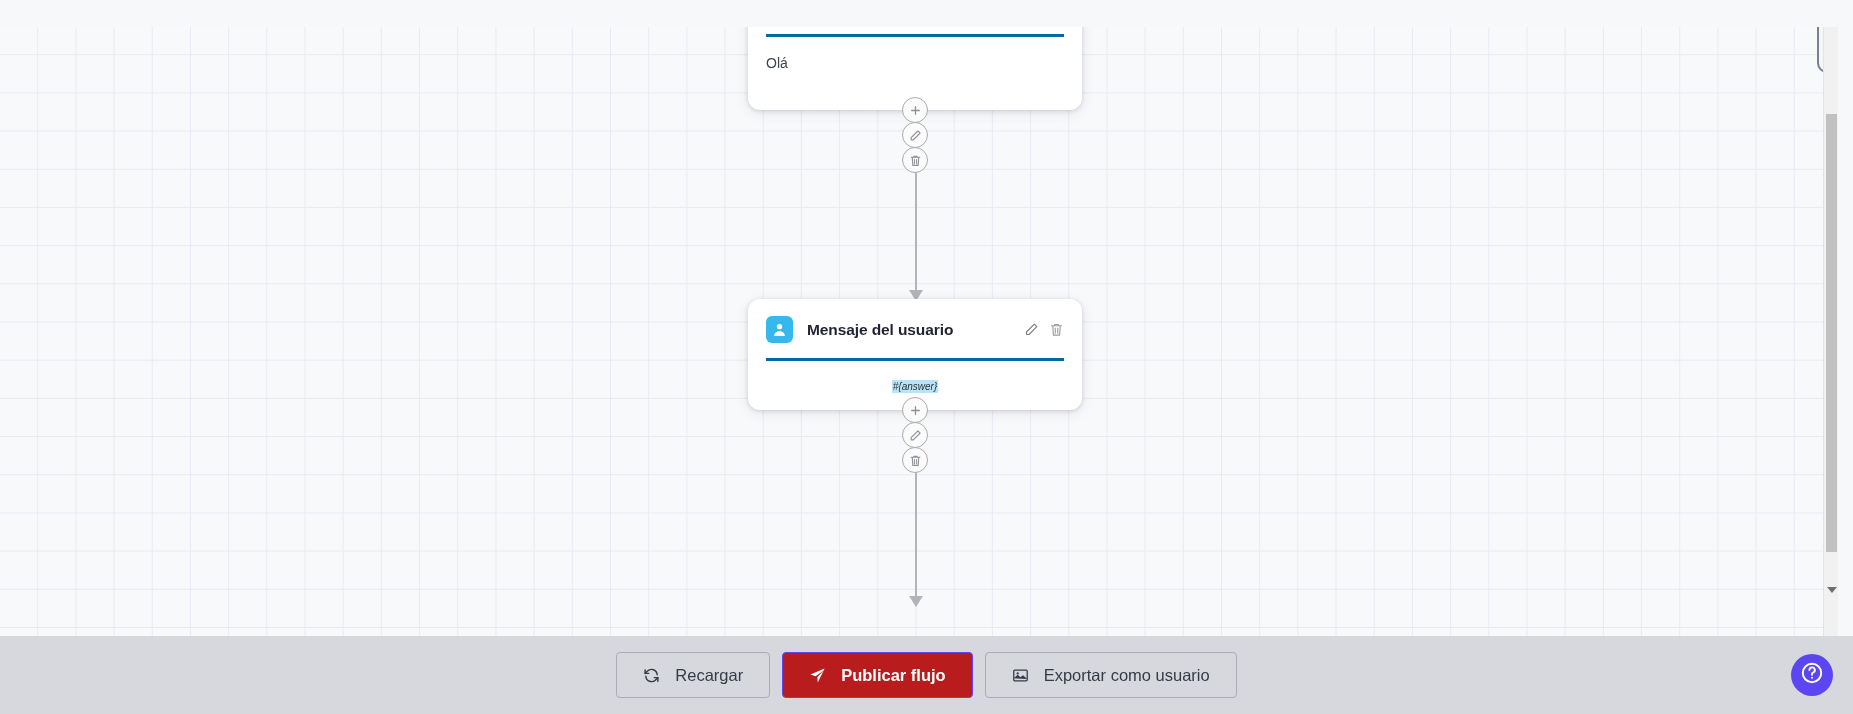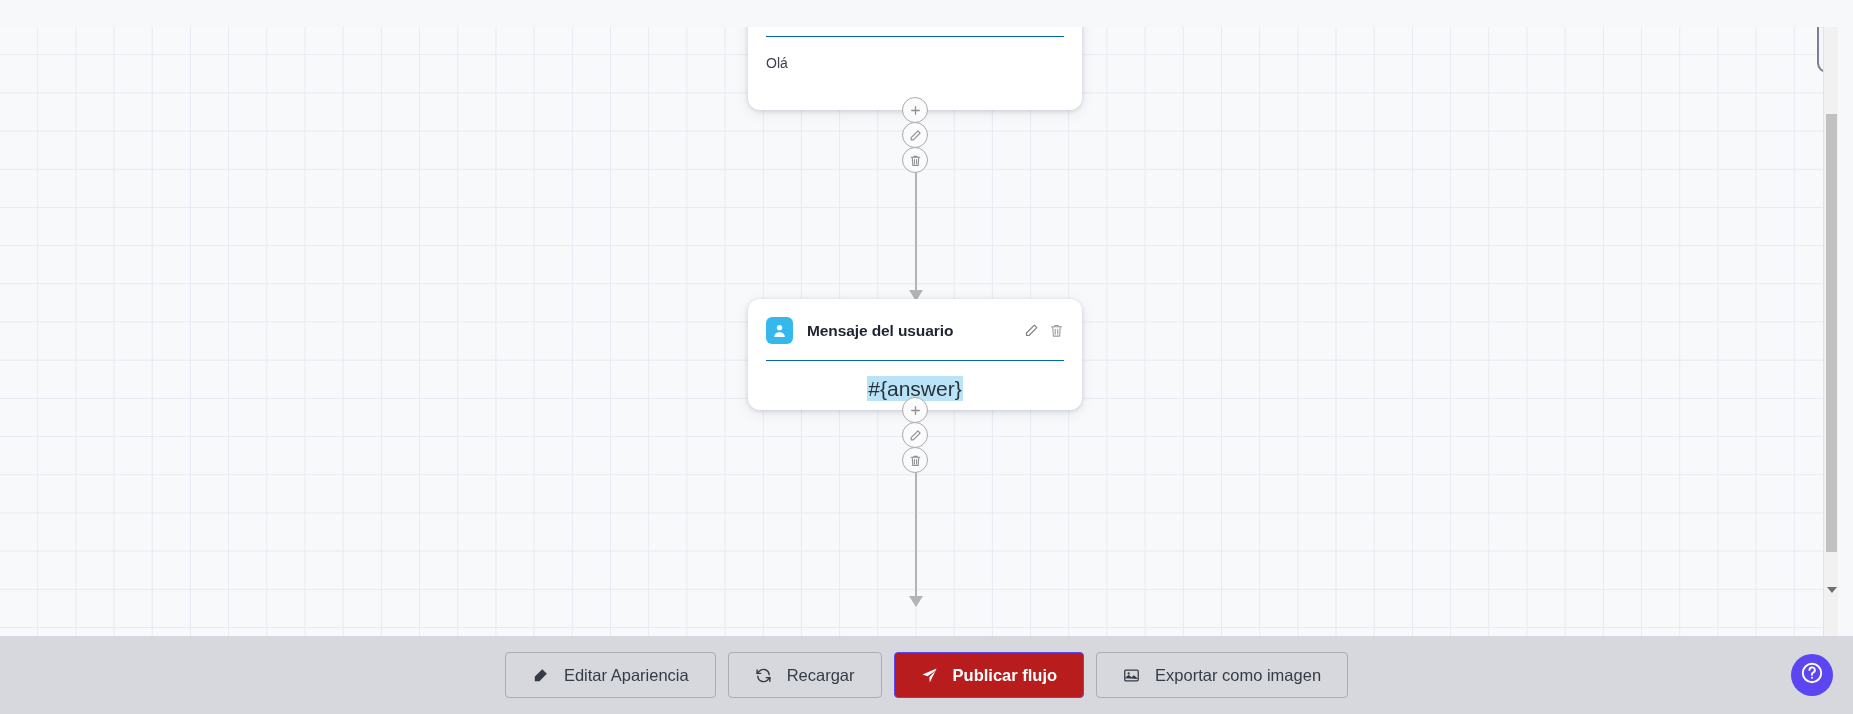--- a/index.html
+++ b/index.html
@@ -44,21 +44,21 @@
     box-shadow: 0 1px 4px rgba(30,40,70,.16), 0 3px 14px rgba(30,40,70,.09);
     padding: 0 18px;
   }
   .node-sys  { left: 748px; top: -64px; height: 147px; }
   .node-user { left: 748px; top: 272px; height: 111px; }
 
   .node-head {
     display: flex;
     align-items: center;
     height: 62px;
-    border-bottom: 1px solid #0369a1;
+    border-bottom: 3px solid #0369a1;
     padding-top: 2px;
   }
   .node-sys .node-head { height: 74px; align-items: flex-end; padding-bottom: 10px; }
 
   .node-icon {
     width: 27px; height: 27px;
     border-radius: 6px;
     flex: 0 0 27px;
     display: flex; align-items: center; justify-content: center;
   }
@@ -81,21 +81,22 @@
     font-size: 14px;
     color: #3d434e;
     padding-top: 18px;
   }
   .node-sys .node-body { text-align: left; }
   .node-user .node-body { text-align: center; padding-top: 16px; }
 
   .var-token {
     background: #b9e4f7;
     color: #2b3138;
-    font-size: 21px;
+    font-style: italic;
+    font-size: 10px;
     padding: 1px 1px;
   }
 
   
   .conn { position: absolute; }
   .conn-line {
     position: absolute;
     width: 2px;
     background: #b2b4b8;
     left: 0;
@@ -309,29 +310,20 @@
     </div>
 
     <div class="scrollbar-v">
       <div class="sb-thumb"></div>
       <div class="sb-arrow-down"></div>
     </div>
   </div>
 
   <div class="toolbar">
 
-    <div class="tb-btn">
-      <span>
-        <svg width="17" height="17" viewBox="0 0 24 24" fill="none" stroke="#353b48" stroke-width="1.9" stroke-linecap="round" stroke-linejoin="round">
-          <path d="M4 13.5V20h6.5L21 9.5 14.5 3 4 13.5z" fill="#353b48" stroke="none"></path>
-          <path d="M3 21h18" opacity="0"></path>
-        </svg>
-      </span>
-      <span>Editar Apariencia</span>
-    </div>
 
     <div class="tb-btn">
       <span>
         <svg width="17" height="17" viewBox="0 0 24 24" fill="none" stroke="#353b48" stroke-width="2" stroke-linecap="round" stroke-linejoin="round">
           <path d="M20 11a8 8 0 0 0-13.7-5.2L3 9"></path>
           <path d="M3 4v5h5"></path>
           <path d="M4 13a8 8 0 0 0 13.7 5.2L21 15"></path>
           <path d="M21 20v-5h-5"></path>
         </svg>
       </span>
@@ -350,21 +342,21 @@
     </div>
 
     <div class="tb-btn">
       <span>
         <svg width="17" height="17" viewBox="0 0 24 24" fill="none" stroke="#353b48" stroke-width="1.8">
           <rect x="2.5" y="4.5" width="19" height="15" rx="1.5"></rect>
           <path d="M2.5 16l5.5-5 4 3.5 3.5-3 6 5.5" fill="#353b48" stroke="none"></path>
           <circle cx="8" cy="9" r="1.6" fill="#353b48" stroke="none"></circle>
         </svg>
       </span>
-      <span>Exportar como imagen</span>
+      <span>Exportar como usuario</span>
     </div>
 
     <div class="help-fab">
       <span>
         <svg width="26" height="26" viewBox="0 0 24 24" fill="none" stroke="#ffffff" stroke-width="1.8" stroke-linecap="round">
           <circle cx="12" cy="12" r="8.5"></circle>
           <path d="M9.6 9.3a2.5 2.5 0 1 1 3.3 2.4c-.6.25-.9.8-.9 1.5v.4"></path>
           <circle cx="12" cy="16.3" r=".95" fill="#ffffff" stroke="none"></circle>
         </svg>
       </span>

